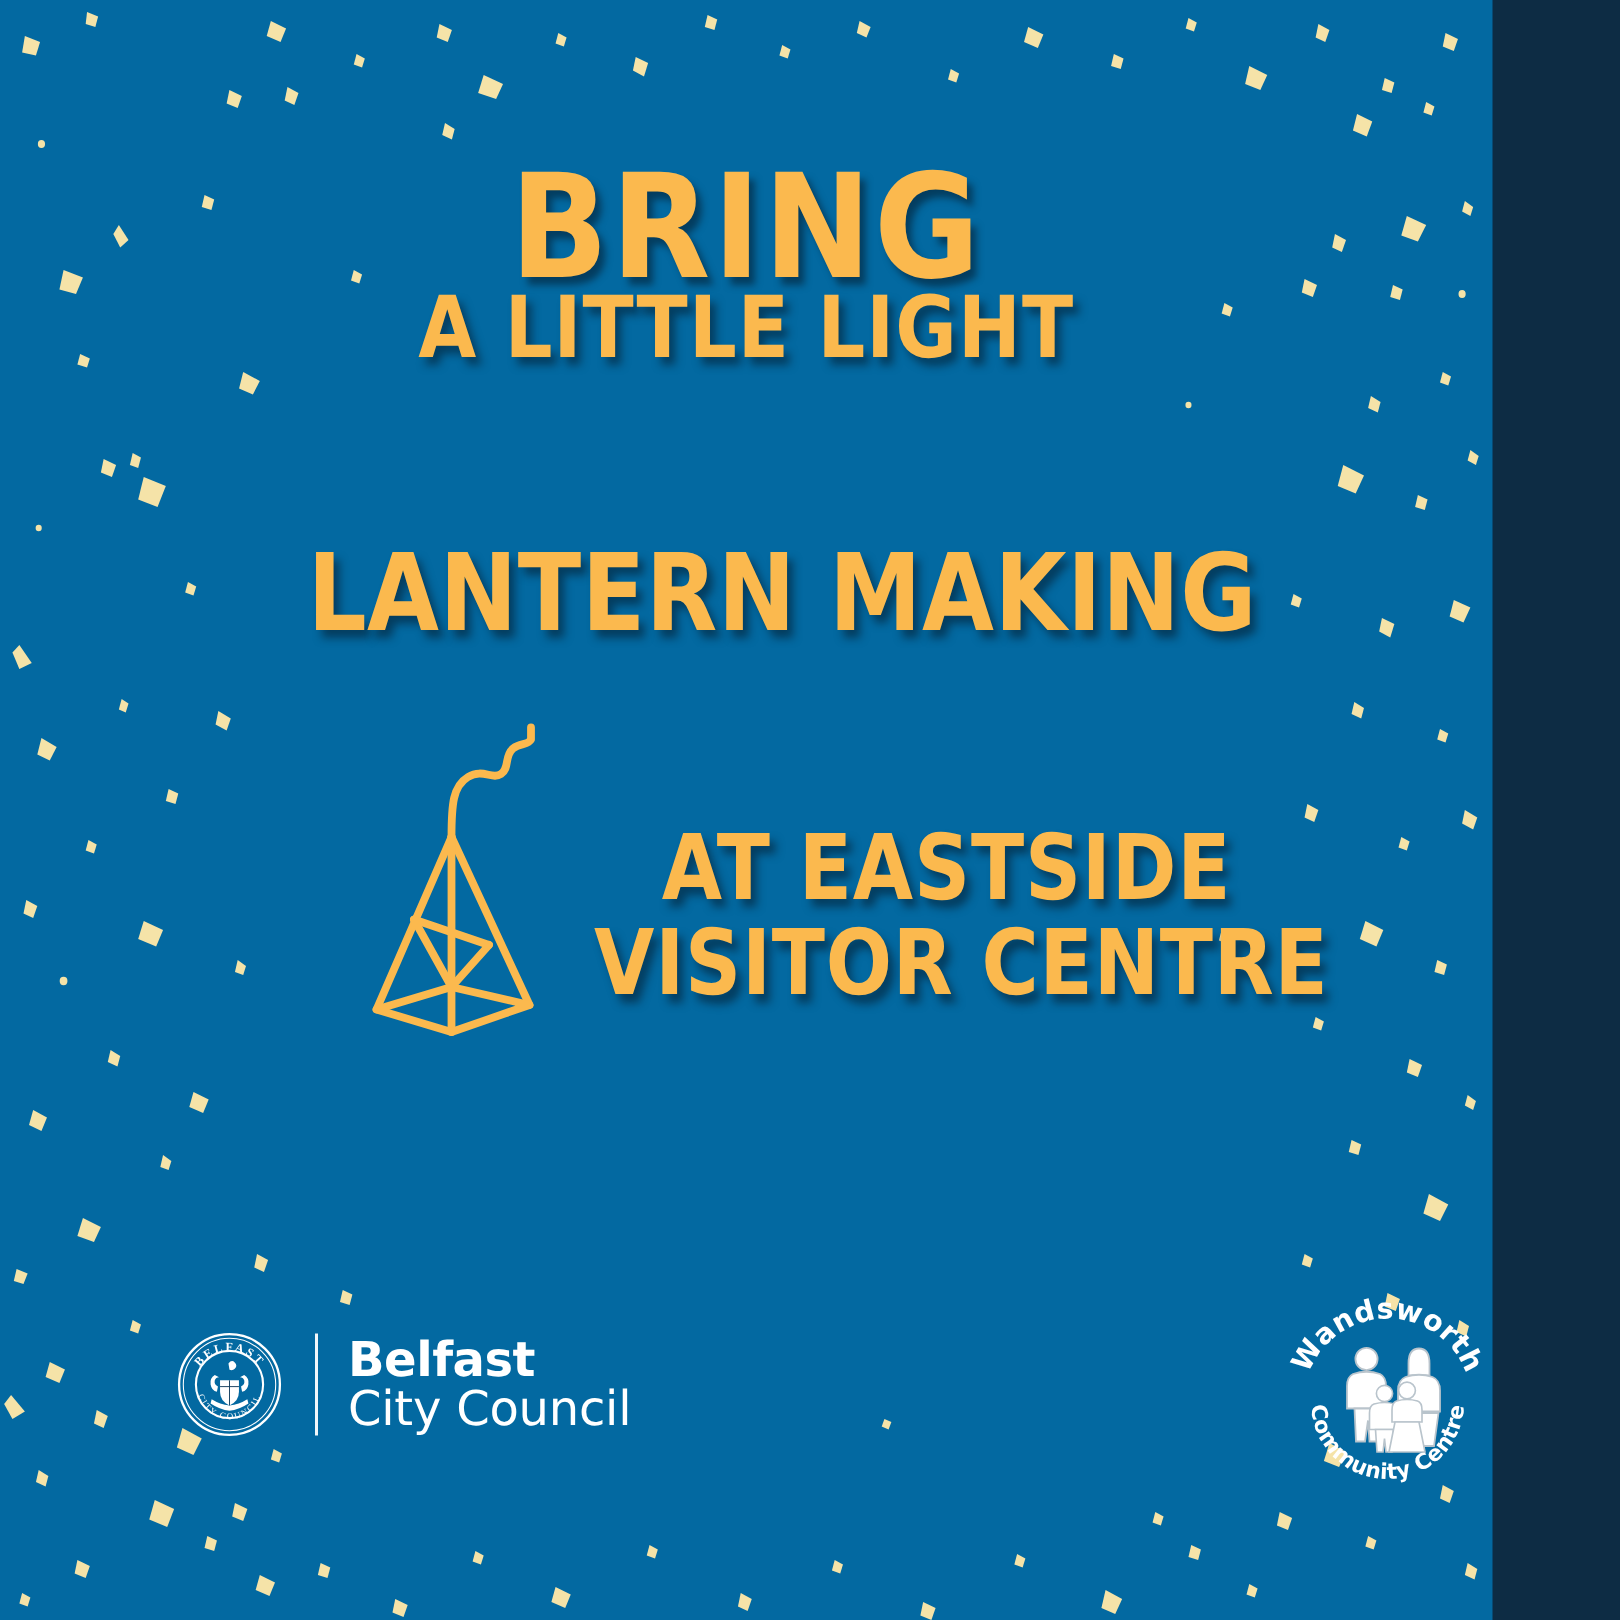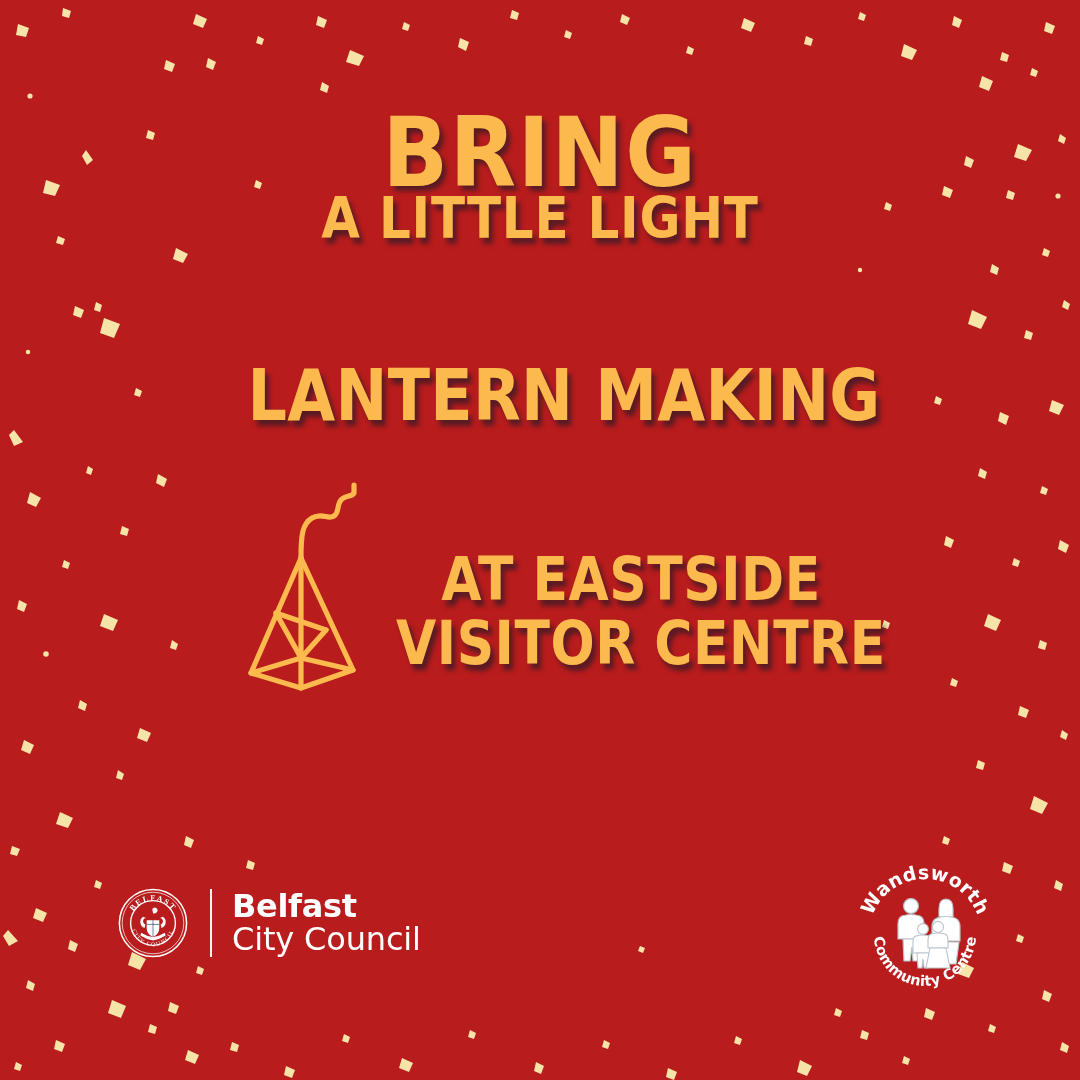--- a/index.html
+++ b/index.html
@@ -5,23 +5,23 @@
 <style>
   html, body {
     margin: 0;
     padding: 0;
     background: #0d2c44;
   }
   * { box-sizing: border-box; }
 
   .poster {
     position: relative;
-    width: 1080px;
+    width: 995px;
     height: 1080px;
-    background: #b91c1c;
+    background: #0369a1;
     overflow: hidden;
     font-family: "Liberation Sans", sans-serif;
     -webkit-font-smoothing: antialiased;
   }
 
   
   .speckles {
     position: absolute;
     inset: 0;
     pointer-events: none;

